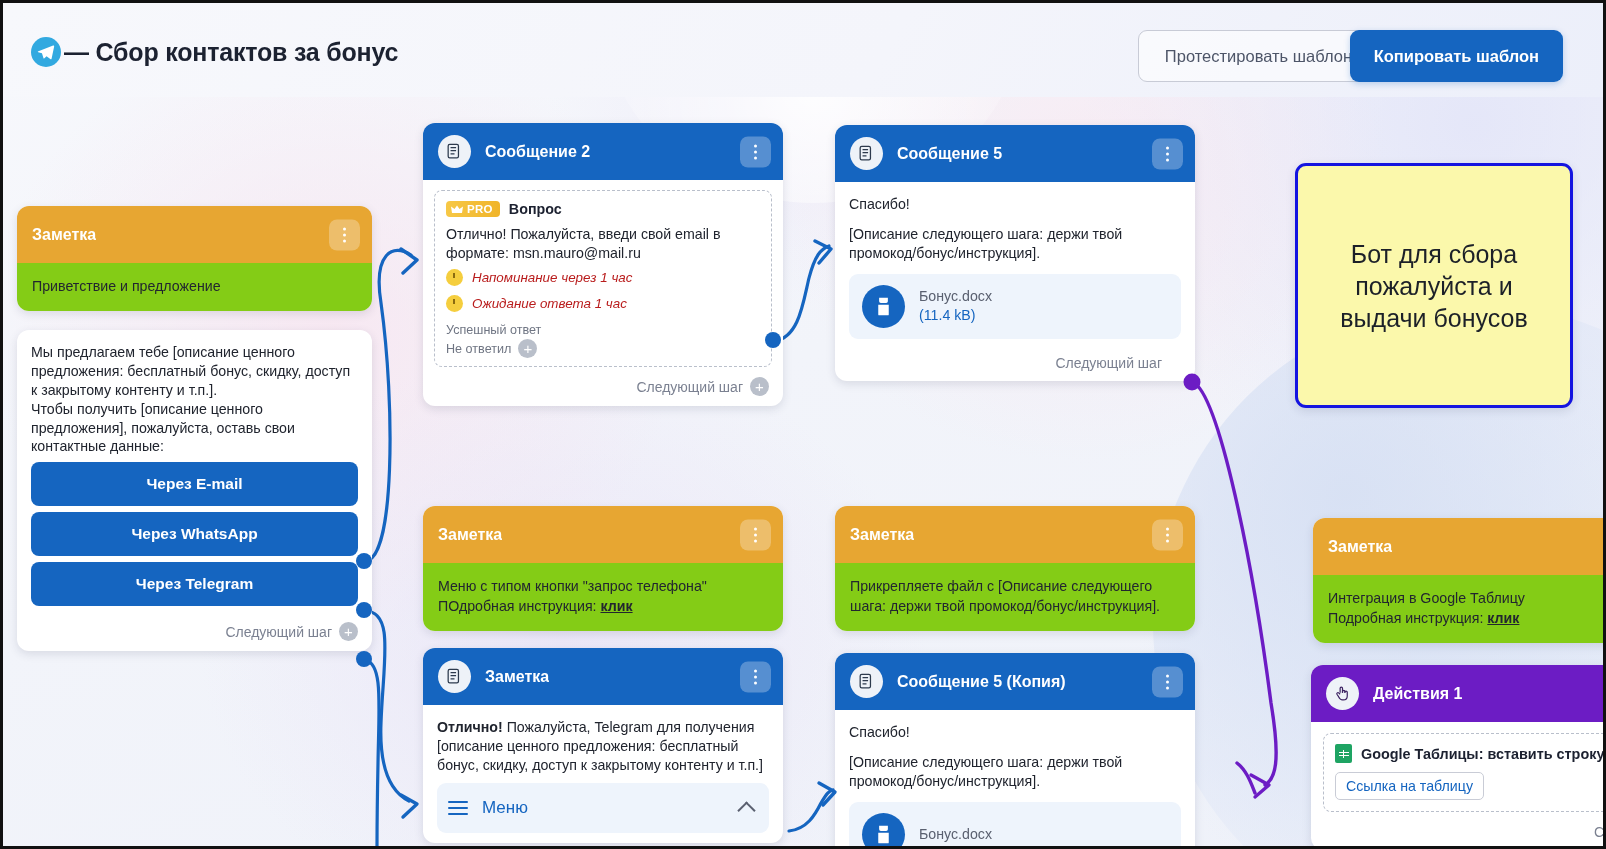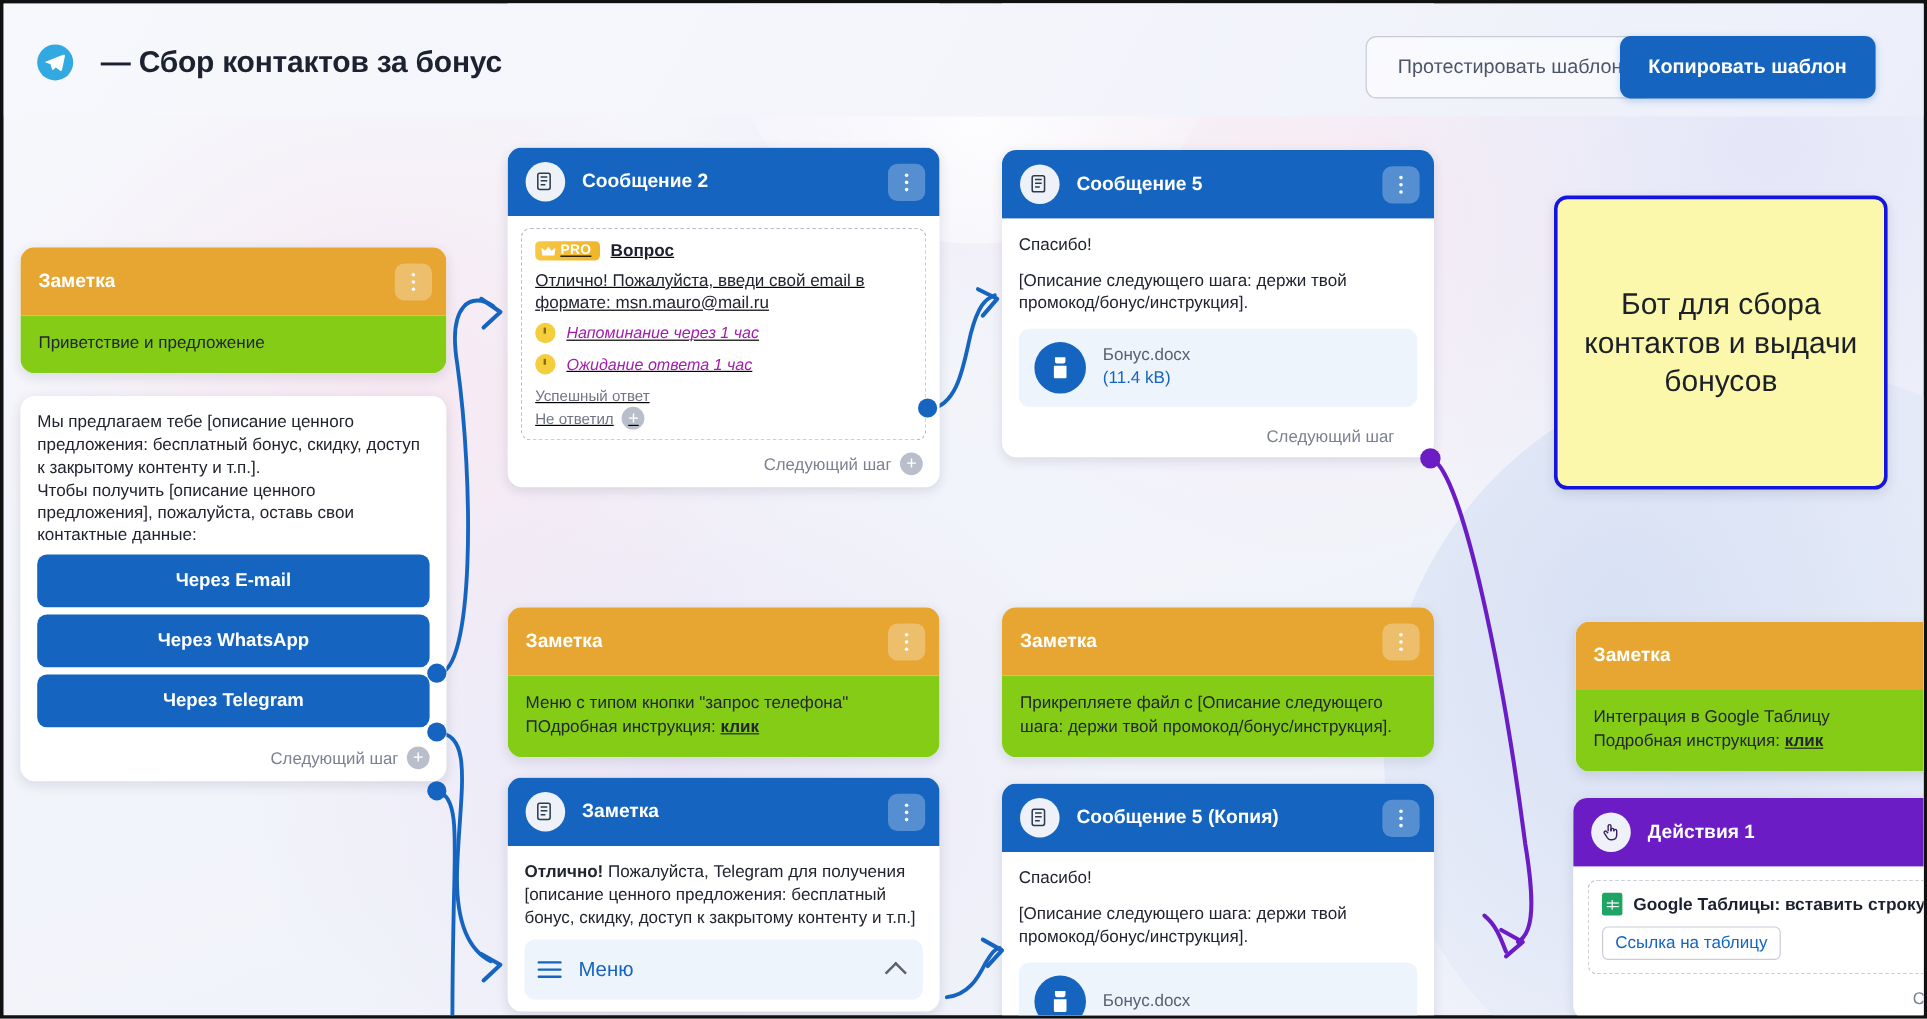--- a/index.html
+++ b/index.html
@@ -51,21 +51,21 @@
 
   
   #header {
     position: absolute;
     left: 0; top: 0; right: 0; height: 94px;
     background: linear-gradient(120deg, #f7f8fc 0%, #f4f5fb 55%, #eceffa 100%);
     z-index: 40;
   }
   #header-title-wrap {
     position: absolute; left: 28px; top: 34px;
-    display: flex; align-items: center; gap: 23px;
+    display: flex; align-items: center; gap: 3px;
   }
   #tg-icon {
     width: 30px; height: 30px; border-radius: 50%;
     background: #32a9e0;
     display: flex; align-items: center; justify-content: center;
     flex: none;
   }
   #tg-icon svg { width: 18px; height: 18px; display:block; }
   #header-title {
     font-size: 25px; font-weight: 700; color: #1c2231;
@@ -167,35 +167,34 @@
     font-size: 15.5px; font-weight: 700; margin: 0 0 6px 0;
     cursor: pointer; position: relative;
   }
 
   
   .q-block {
     border: 1px dashed #b9bfcb;
     border-radius: 8px;
     padding: 10px 11px 7px 11px;
     margin: 10px 11px 4px 11px;
-    text-decoration: underline;
   }
   .pro-row { display: flex; align-items: center; gap: 9px; margin-bottom: 8px; }
   .pro-badge {
     background: linear-gradient(90deg,#f7c846,#f0b429);
     color: #ffffff; font-size: 11.5px; font-weight: 700;
     border-radius: 4px; padding: 2px 7px 2px 5px;
     display: flex; align-items: center; gap: 4px; letter-spacing: .3px;
   }
   .pro-badge svg { width: 12px; height: 9px; display:block; }
   .q-label { font-size: 14.3px; font-weight: 700; color: #1c2130; }
   .q-text { font-size: 14.2px; color: #20242e; line-height: 1.32; margin-bottom: 7px; }
   .timer-row {
     display: flex; align-items: center; gap: 9px;
-    font-size: 13.4px; font-style: italic; color: #a21caf;
+    font-size: 13.4px; font-style: italic; color: #b91c1c;
     margin-bottom: 9px;
   }
   .timer-ico {
     width: 17px; height: 17px; border-radius: 50%;
     background: #f5ce3e; flex: none; position: relative;
   }
   .timer-ico::after {
     content:''; position:absolute; left:7px; top:3.5px;
     width:1.6px; height:5px; background:#8a6b10;
   }
@@ -460,21 +459,21 @@
         </span>
       </div>
     </div>
     <div class="next-row">
       <span>Следующий шаг</span>
       <span style="width:12px;display:block;"></span>
     </div>
   </div>
 
   <div id="sticky">
-    <span id="sticky-text">Бот для сбора контактов и выдачи бонусов</span>
+    <span id="sticky-text">Бот для сбора пожалуйста и выдачи бонусов</span>
   </div>
 
   <div class="node" style="left:420px; top:503px; width:360px;">
     <div class="node-head orange">
       <span class="node-title">Заметка</span>
       <span class="node-menu">
           <i></i>
           <i></i>
           <i></i>
         </span>

